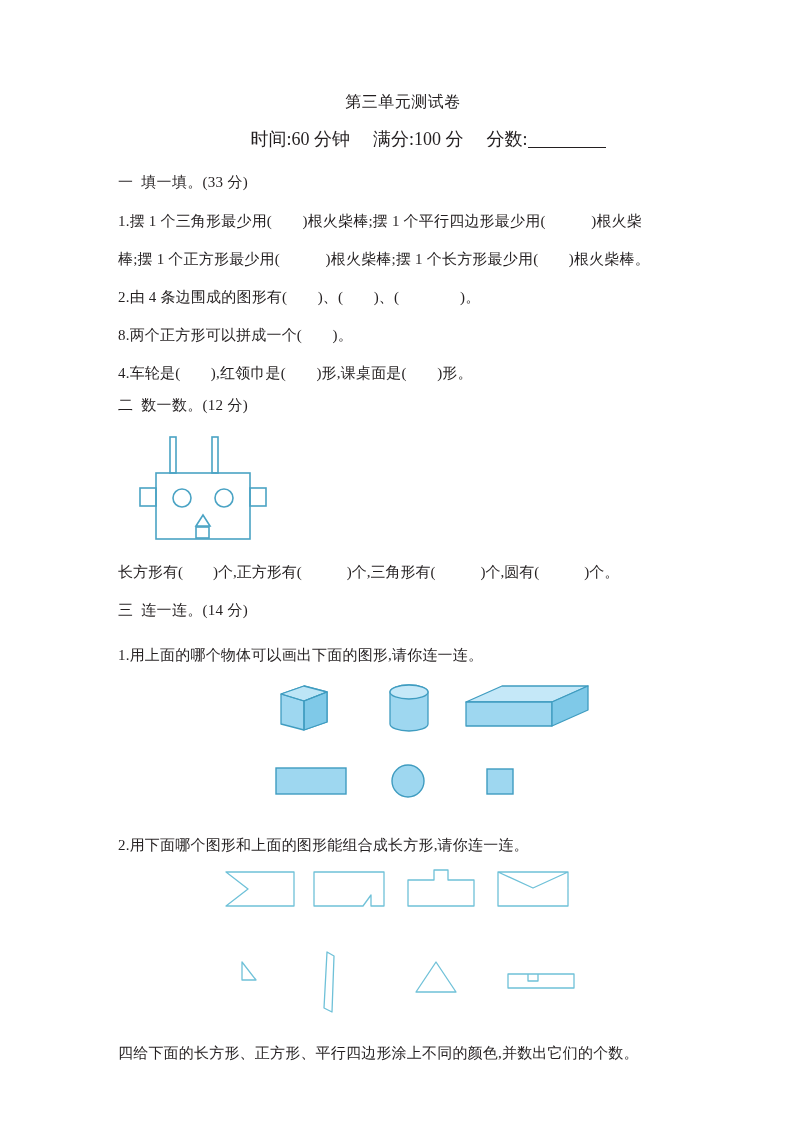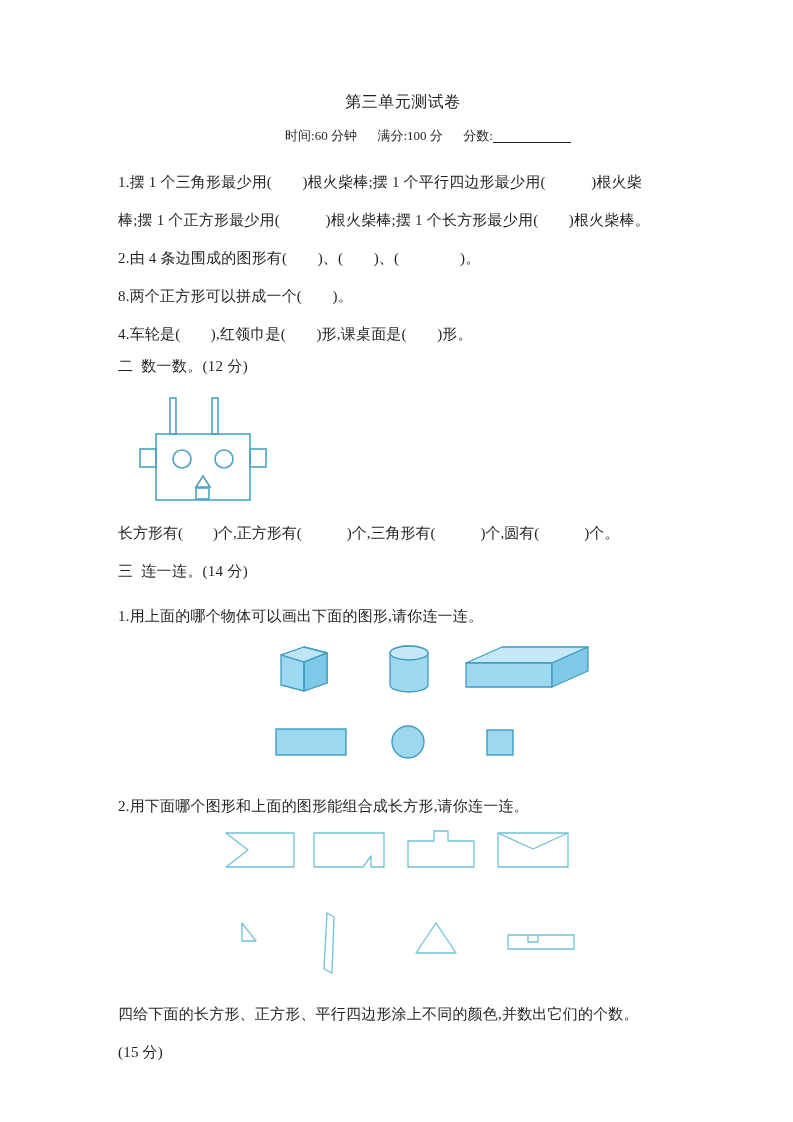--- a/index.html
+++ b/index.html
@@ -32,21 +32,21 @@
   
   .doc-title {
     text-align: center;
     font-size: 16px;
     letter-spacing: 0.5px;
     margin: 0 0 14px 0;
     padding-left: 10px;
   }
   .meta-line {
     text-align: center;
-    font-size: 13px;
+    font-size: 18px;
     margin: 0 0 22px 0;
     padding-left: 60px;
     white-space: nowrap;
   }
   .meta-line .gap { display: inline-block; width: 14px; }
   .score-blank {
     display: inline-block;
     width: 78px;
     border-bottom: 1.4px solid #231f20;
     vertical-align: -3px;
@@ -98,20 +98,23 @@
     <div class="doc-title">第三单元测试卷</div>
 
     <div class="meta-line">
       <span>时间:60 分钟</span>
       <span class="gap"></span>
       <span>满分:100 分</span>
       <span class="gap"></span>
       <span>分数:</span><span class="score-blank"></span>
     </div>
 
+    <div class="sec-head">
+      <span class="num">一</span><span>填一填。</span><span>(33 分)</span>
+    </div>
 
     <div class="qline tight">1.摆 1 个三角形最少用(　　)根火柴棒;摆 1 个平行四边形最少用(　　　)根火柴</div>
     <div class="qline">棒;摆 1 个正方形最少用(　　　)根火柴棒;摆 1 个长方形最少用(　　)根火柴棒。</div>
     <div class="qline">2.由 4 条边围成的图形有(　　)、(　　)、(　　　　)。</div>
     <div class="qline">8.两个正方形可以拼成一个(　　)。</div>
     <div class="qline">4.车轮是(　　),红领巾是(　　)形,课桌面是(　　)形。</div>
 
     <div class="sec-head" style="margin-top:8px;">
       <span class="num">二</span><span>数一数。</span><span>(12 分)</span>
     </div>
@@ -210,16 +213,15 @@
           <polygon points="390,24 456,24 456,38 390,38 390,24 410,24 410,31 420,31 420,24"></polygon>
         </g>
       </svg>
     </div>
 
     <div class="spacer-d"></div>
 
     <div class="qline">
       <span class="num">四</span><span>给下面的长方形、正方形、平行四边形涂上不同的颜色,并数出它们的个数。</span>
     </div>
-    <div class="qline">(15 分)</div>
 
   </div>
 </div>
 
 </body></html>

